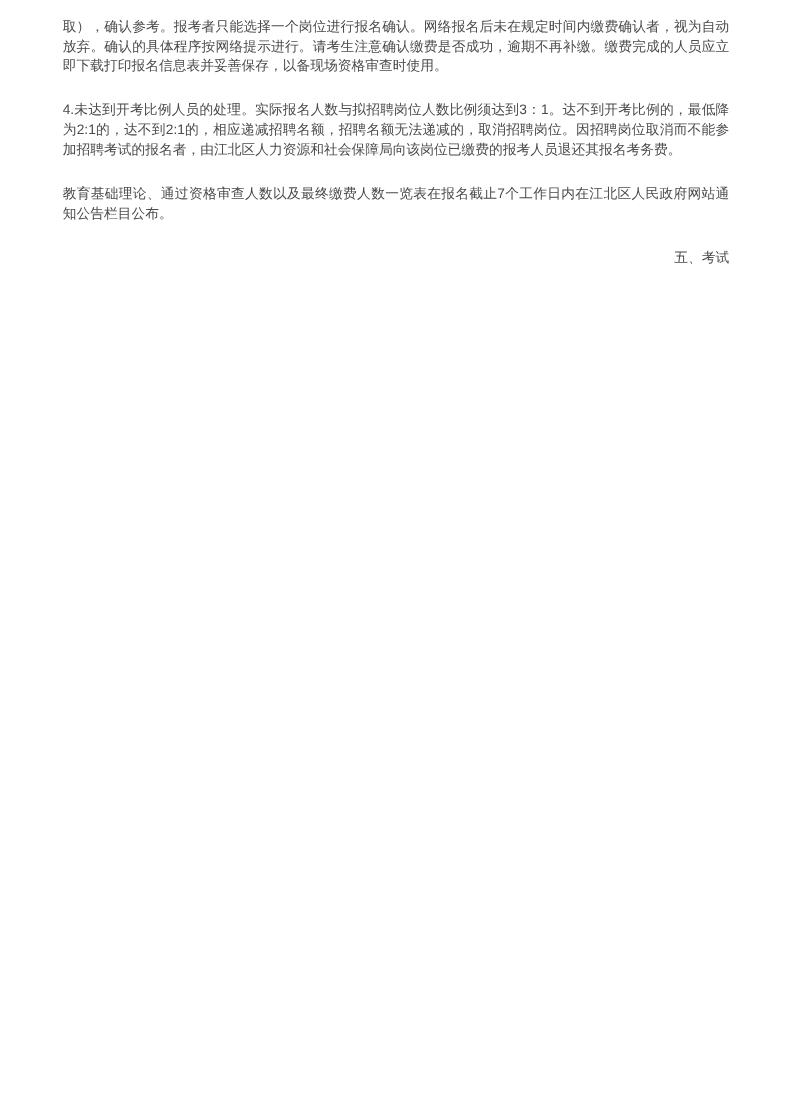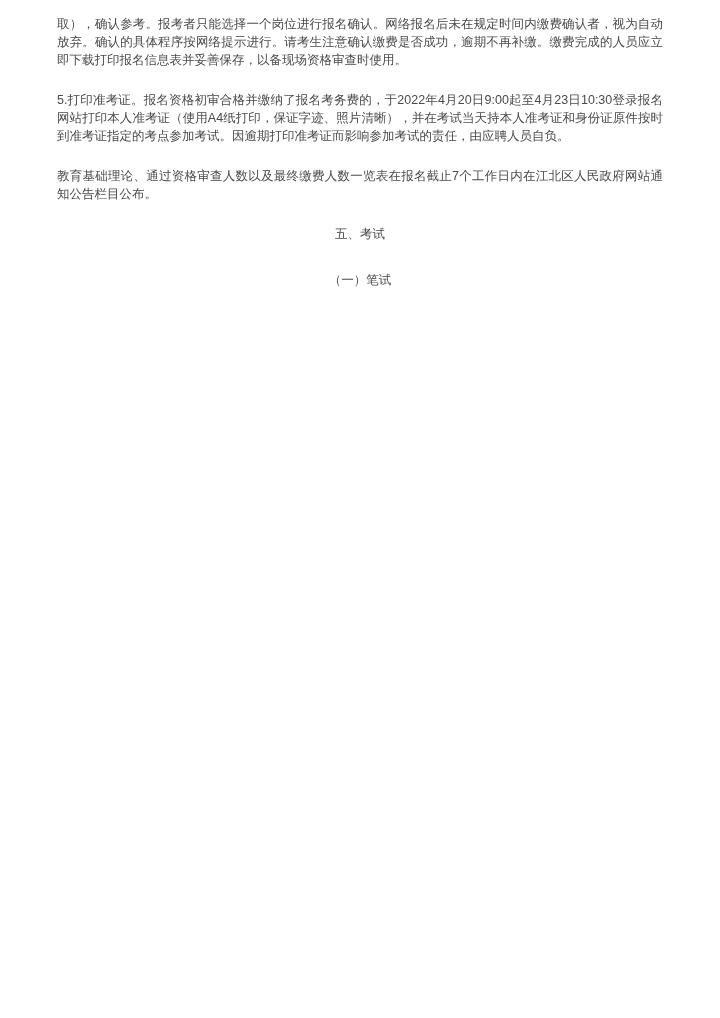--- a/index.html
+++ b/index.html
@@ -22,25 +22,24 @@
   .doc-page p {
     margin: 0 0 22px 0;
     font-size: 12.5px;
     line-height: 18px;
     text-align: justify;
     word-break: break-all;
     font-weight: 400;
   }
   .doc-page p.heading {
     margin: 22px 0 28px 0;
-    text-align: center;
+    text-align: right;
   }
 </style>
 </head>
 <body>
 
 <main class="doc-page" id="doc-page">
     <p>取），确认参考。报考者只能选择一个岗位进行报名确认。网络报名后未在规定时间内缴费确认者，视为自动放弃。确认的具体程序按网络提示进行。请考生注意确认缴费是否成功，逾期不再补缴。缴费完成的人员应立即下载打印报名信息表并妥善保存，以备现场资格审查时使用。</p>
-    <p>5.打印准考证。报名资格初审合格并缴纳了报名考务费的，于2022年4月20日9:00起至4月23日10:30登录报名网站打印本人准考证（使用A4纸打印，保证字迹、照片清晰），并在考试当天持本人准考证和身份证原件按时到准考证指定的考点参加考试。因逾期打印准考证而影响参加考试的责任，由应聘人员自负。</p>
+    <p>4.未达到开考比例人员的处理。实际报名人数与拟招聘岗位人数比例须达到3：1。达不到开考比例的，最低降为2:1的，达不到2:1的，相应递减招聘名额，招聘名额无法递减的，取消招聘岗位。因招聘岗位取消而不能参加招聘考试的报名者，由江北区人力资源和社会保障局向该岗位已缴费的报考人员退还其报名考务费。</p>
     <p>教育基础理论、通过资格审查人数以及最终缴费人数一览表在报名截止7个工作日内在江北区人民政府网站通知公告栏目公布。</p>
     <p class="heading">五、考试</p>
-    <p class="heading">（一）笔试</p>
   </main>
 
 </body></html>

